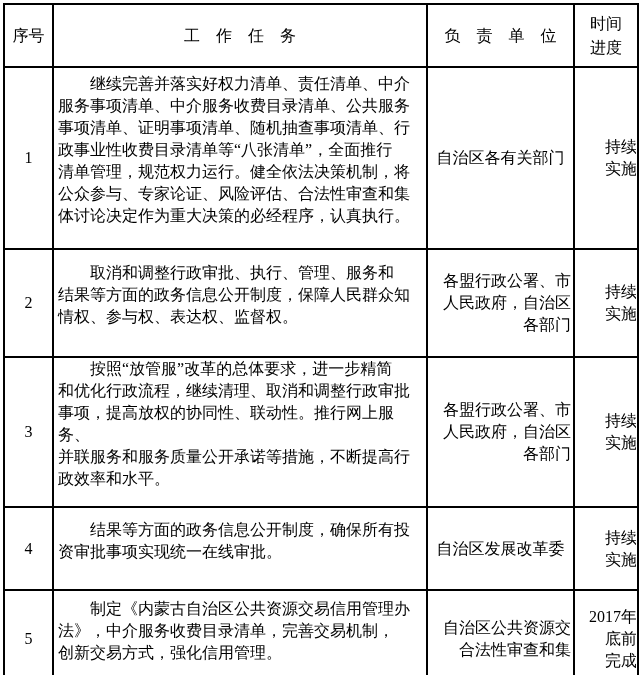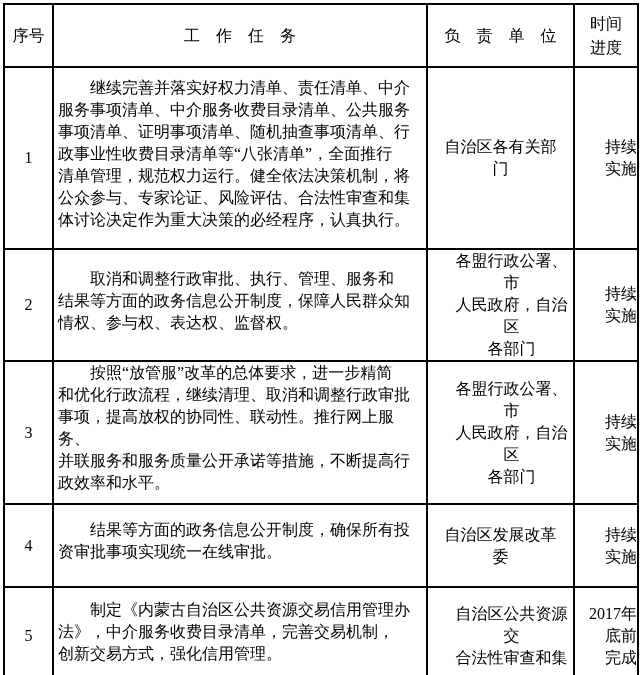--- a/index.html
+++ b/index.html
@@ -43,30 +43,30 @@
   tr.r3 { height: 133px; }
   tr.r4 { height: 83px; }
   tr.r5 { height: 98px; }
 
   .pre  { white-space: pre-line; border-radius: 11px; }
   td.seq {
     text-align: center;
   }
   td.task {
     text-align: left;
-    padding: 0 1px 9px 4px;
+    padding: 0 1px 16px 4px;
     text-indent: 2em;
   }
   td.unit {
-    text-align: center;
-    padding: 0 2px 0 24px;
+    text-align: right;
+    padding: 0 2px 0 8px;
   }
   td.unit.center {
     text-align: center;
-    padding: 0 16px;
+    padding: 0 8px;
   }
   td.sched {
     text-align: right;
   }
 </style>
 </head>
 <body>
 
 <table class="work-plan">
   <colgroup>

